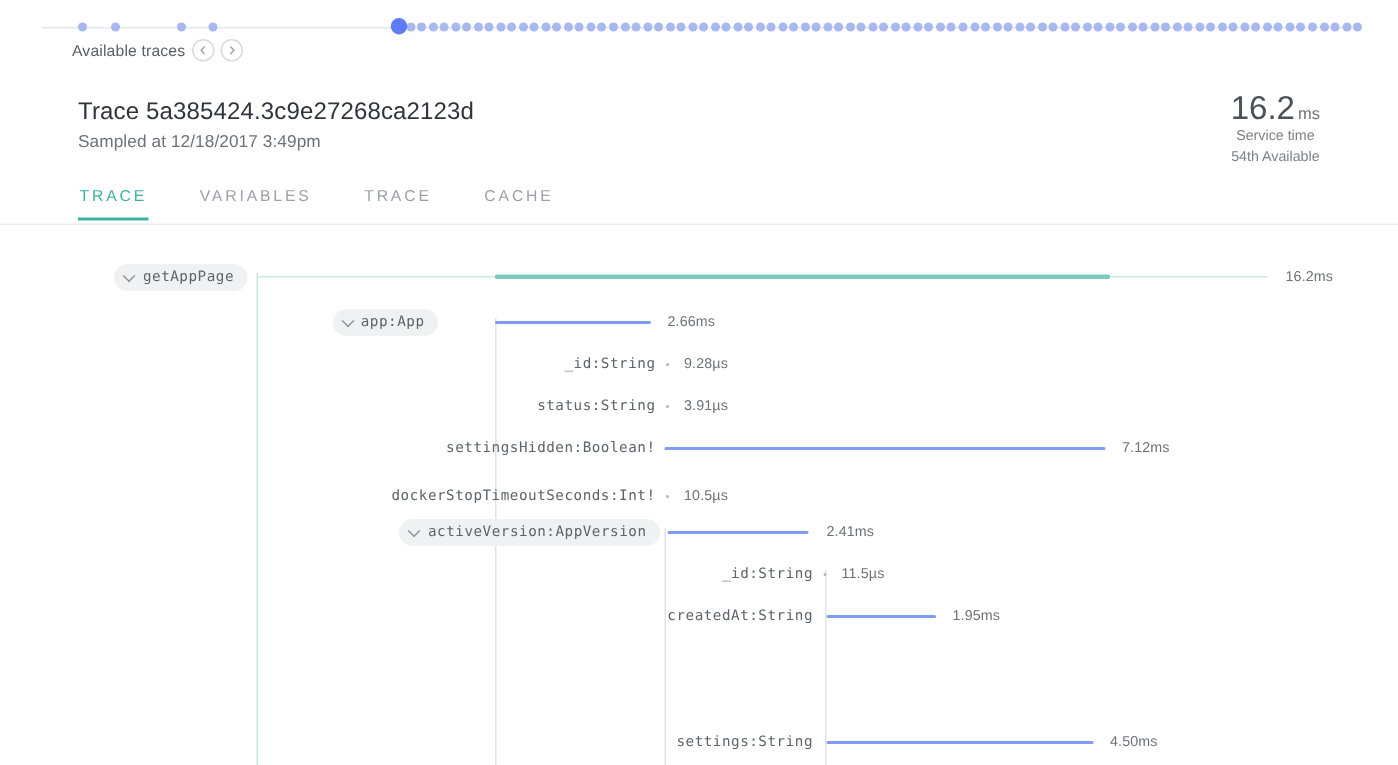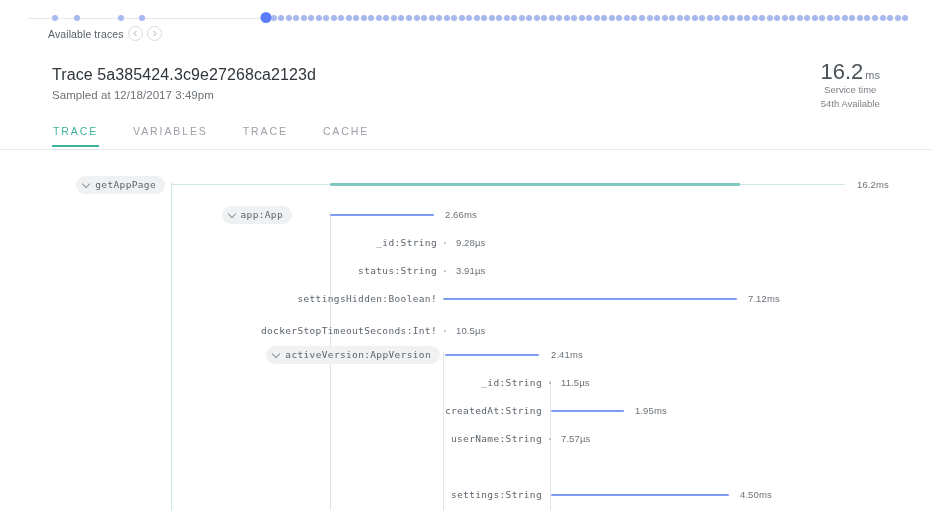--- a/index.html
+++ b/index.html
@@ -453,27 +453,20 @@
       <div class="dot-marker" style="left: 549px; top: 8px;"></div>
       <div class="duration" style="left: 561px; top: 3px;">11.5µs</div>
     </div>
     <div class="trace-row" style="top: 234px;">
       <div class="row-label" style="right: 390px; justify-content: center;">
         <span>createdAt:String</span>
       </div>
       <div class="bar" style="left: 551px; width: 73px; top: 8px;"></div>
       <div class="duration" style="left: 635px; top: 3px;">1.95ms</div>
     </div>
-    <div class="trace-row" style="top: 262px;">
-      <div class="row-label" style="right: 390px;">
-        <span>userName:String</span>
-      </div>
-      <div class="dot-marker" style="left: 549px; top: 8px;"></div>
-      <div class="duration" style="left: 561px; top: 3px;">7.57µs</div>
-    </div>
     <div class="trace-row" style="top: 318px;">
       <div class="row-label" style="right: 390px;">
         <span>settings:String</span>
       </div>
       <div class="bar" style="left: 551px; width: 178px; top: 8px;"></div>
       <div class="duration" style="left: 740px; top: 3px;">4.50ms</div>
     </div>
   </div>
 
 </body></html>

